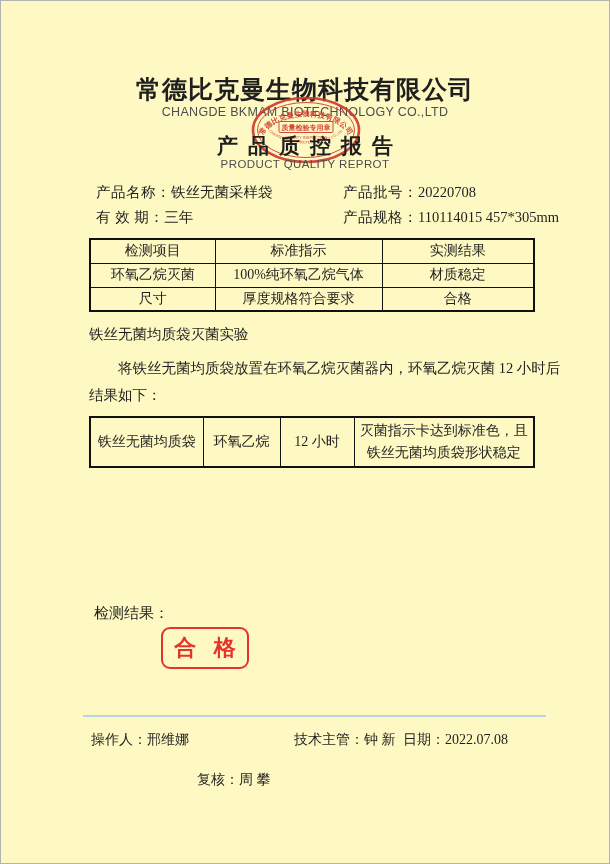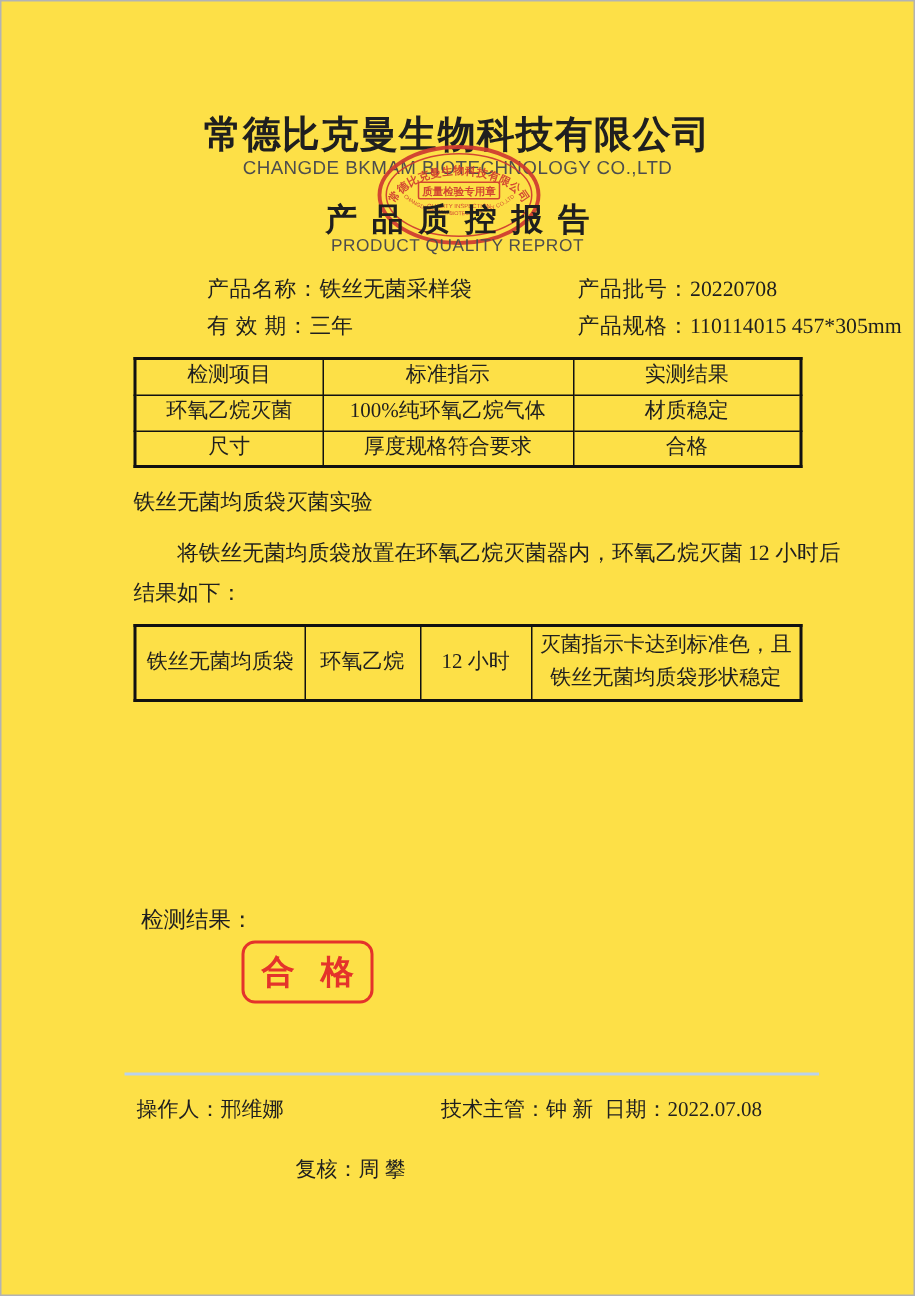--- a/index.html
+++ b/index.html
@@ -1,35 +1,35 @@
 <!DOCTYPE html>
 <html><head>
 <meta charset="utf-8">
 <style>
   html,body{margin:0;padding:0;background:#ffffff;}
   .page{
     position:relative;
     width:608px;height:862px;
-    background:#fde047;
+    background:#fef9c3;
     border:1px solid #b3b3b3;
     font-family:"Liberation Serif","DejaVu Serif",serif;
     color:#1f1f1f;
     overflow:hidden;
   }
   .abs{position:absolute;}
   .centered{left:0;width:100%;text-align:center;}
   .company-cn{top:72px;font-size:25px;font-weight:bold;letter-spacing:1px;}
   .company-en{top:104px;font-size:12.5px;color:#4d4d4d;letter-spacing:0.3px;
     font-family:"Liberation Sans","DejaVu Sans",sans-serif;}
   .title-cn{top:131px;font-size:21px;font-weight:bold;letter-spacing:10px;text-indent:10px;}
   .title-en{top:157px;font-size:11.5px;color:#4d4d4d;letter-spacing:0.4px;
     font-family:"Liberation Sans","DejaVu Sans",sans-serif;}
   .stamp{left:249px;top:94px;width:112px;height:70px;opacity:0.92;}
   .info-line{font-size:14.5px;white-space:nowrap;}
-  .lbl{letter-spacing:0.5px;margin-left:42px;}
+  .lbl{letter-spacing:0.5px;}
   table{border-collapse:collapse;table-layout:fixed;}
   .doc-table{position:absolute;left:88px;width:444px;border:2px solid #111;}
   .doc-table td,.doc-table th{
     border:1px solid #111;text-align:center;vertical-align:middle;
     font-size:14px;font-weight:normal;padding:0 4px;line-height:1.55;
   }
   .t1{top:237px;}
   .t1 tr{height:24px;}
   .t2{top:415px;}
   .t2 .hrow{height:25px;}

